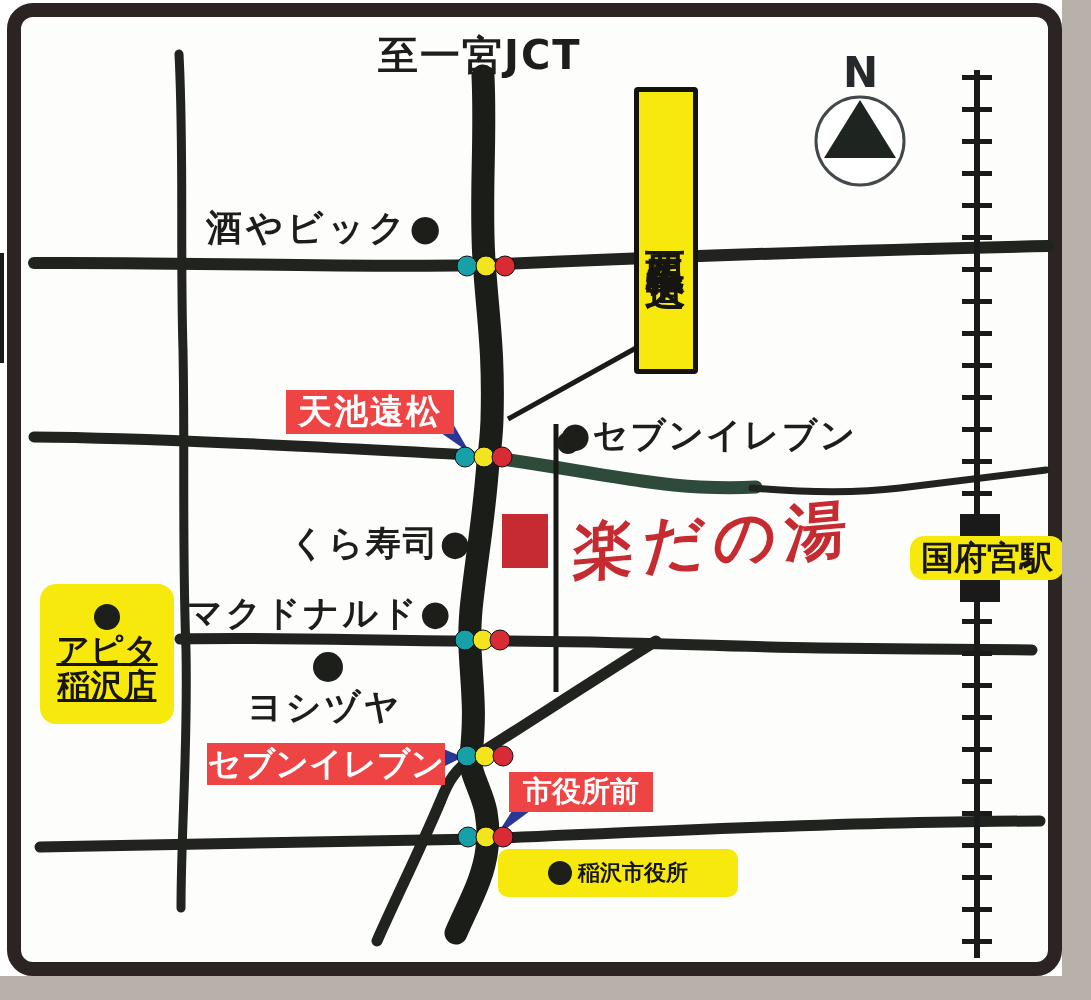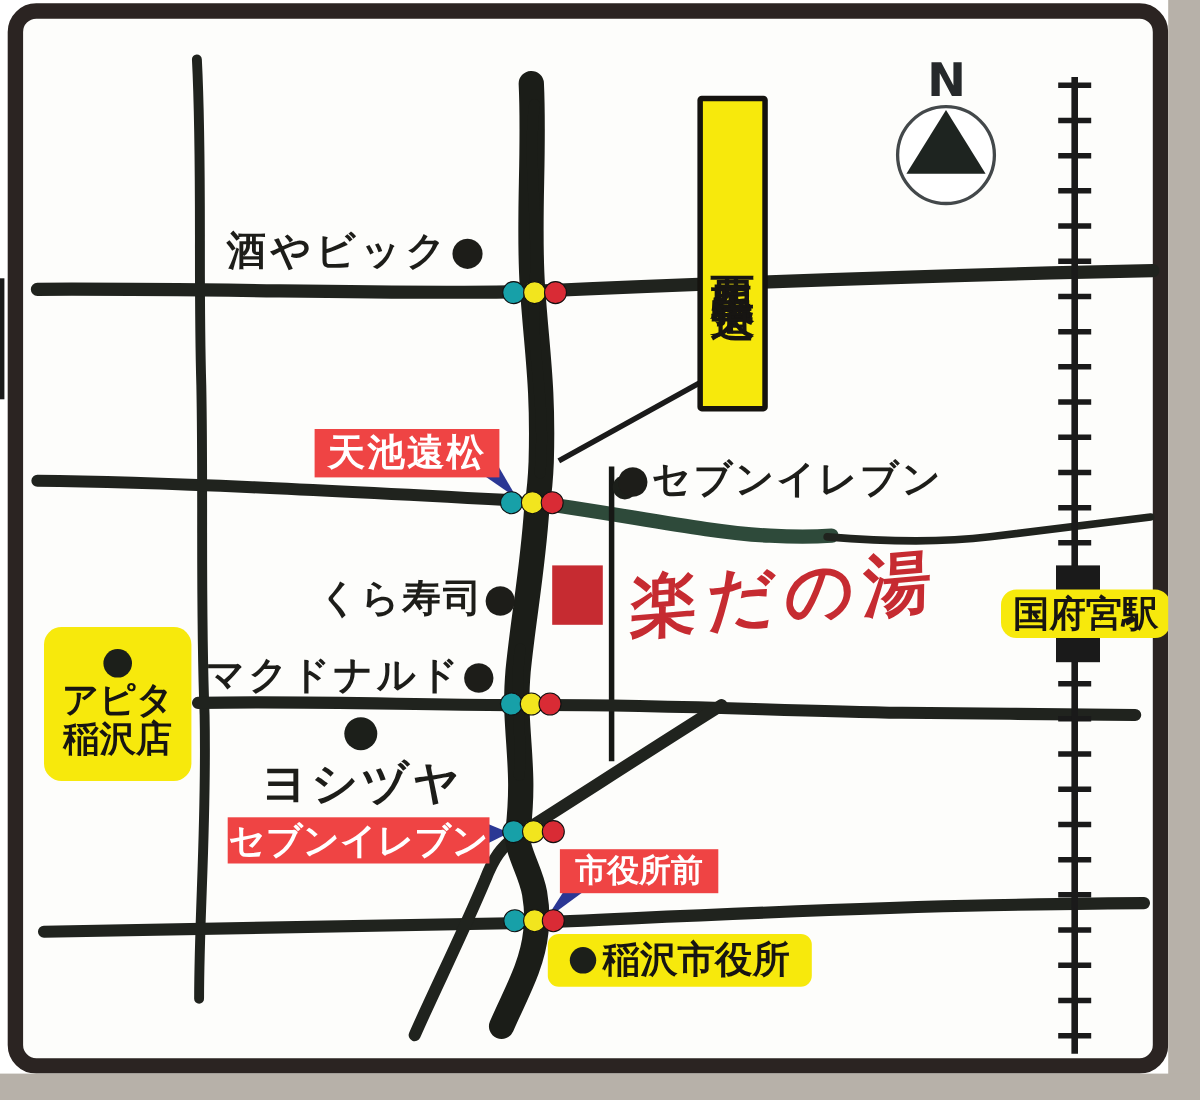--- a/index.html
+++ b/index.html
@@ -93,52 +93,53 @@
 
     <circle cx="568" cy="443" r="11" fill="#1c1f1a"></circle>
     <circle cx="328" cy="667" r="15" fill="#1c1f1a"></circle>
 
     <g>
       <circle cx="860" cy="141" r="44" fill="#ffffff" stroke="#43484a" stroke-width="3"></circle>
       <polygon points="860,100 824,158 896,158" fill="#1e2420"></polygon>
     </g>
   </svg>
 
+  <div class="lbl" style="left:378px;top:28px;font-size:40px;letter-spacing:2px;">至一宮JCT</div>
 
   <div class="north-n" style="left:843px;top:48px;">N</div>
 
   <div class="ybox" style="left:634px;top:87px;width:64px;height:287px;border:5px solid #15130f;border-radius:4px;font-size:40px;box-sizing:border-box;">
     <span class="vtext">西尾張中央道</span>
   </div>
 
   <div class="lbl" style="left:206px;top:204px;font-size:36px;letter-spacing:4px;">酒やビック●</div>
 
   <div class="bbox" style="left:286px;top:390px;width:168px;height:44px;font-size:34px;letter-spacing:2px;">天池遠松</div>
 
   <div class="lbl" style="left:560px;top:412px;font-size:35px;letter-spacing:2px;">●セブンイレブン</div>
 
   <div class="lbl" style="left:290px;top:520px;font-size:35px;letter-spacing:2px;">くら寿司●</div>
 
   <div class="logo" style="left:572px;top:498px;">楽だの湯</div>
 
   <div class="lbl" style="left:187px;top:590px;font-size:35px;letter-spacing:3px;">マクドナルド●</div>
 
-  <div class="lbl" style="left:237px;top:684px;font-size:42px;letter-spacing:3px;">ヨシヅヤ</div>
+  <div class="lbl" style="left:247px;top:684px;font-size:35px;letter-spacing:3px;">ヨシヅヤ</div>
 
-  <div class="ybox" style="left:40px;top:570px;width:134px;height:140px;border-radius:16px;flex-direction:column;font-size:33px;line-height:1.1;">
+  <div class="ybox" style="left:40px;top:584px;width:134px;height:140px;border-radius:16px;flex-direction:column;font-size:33px;line-height:1.1;text-decoration:underline;">
     <span class="dot" style="width:26px;height:26px;margin-bottom:2px;"></span>
     <span>アピタ</span>
     <span>稲沢店</span>
   </div>
 
   <div class="bbox" style="left:207px;top:743px;width:238px;height:42px;font-size:33px;">セブンイレブン</div>
 
   <div class="bbox" style="left:509px;top:772px;width:144px;height:40px;font-size:29px;">市役所前</div>
 
-  <div class="ybox" style="left:498px;top:849px;width:240px;height:48px;border-radius:10px;font-size:34px;gap:6px;">
+  <div class="ybox" style="left:498px;top:849px;width:240px;height:48px;border-radius:10px;font-size:22px;gap:6px;">
     <span class="dot" style="width:24px;height:24px;"></span>
     <span>稲沢市役所</span>
   </div>
 
   <div class="ybox" style="left:897px;top:536px;width:154px;height:44px;border-radius:14px;font-size:33px;margin-left:13px;">国府宮駅</div>
 
   <div class="scan-right"></div>
   <div class="scan-bottom"></div>
   <div class="scan-sliver"></div>
 

